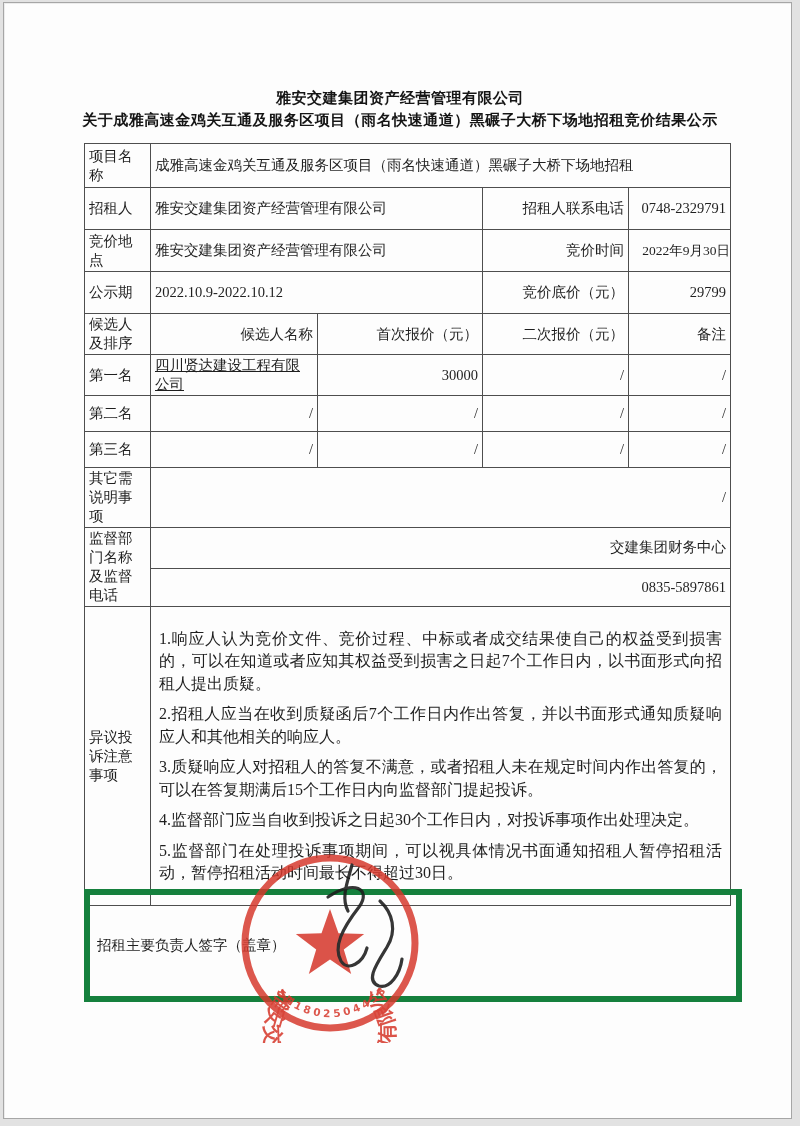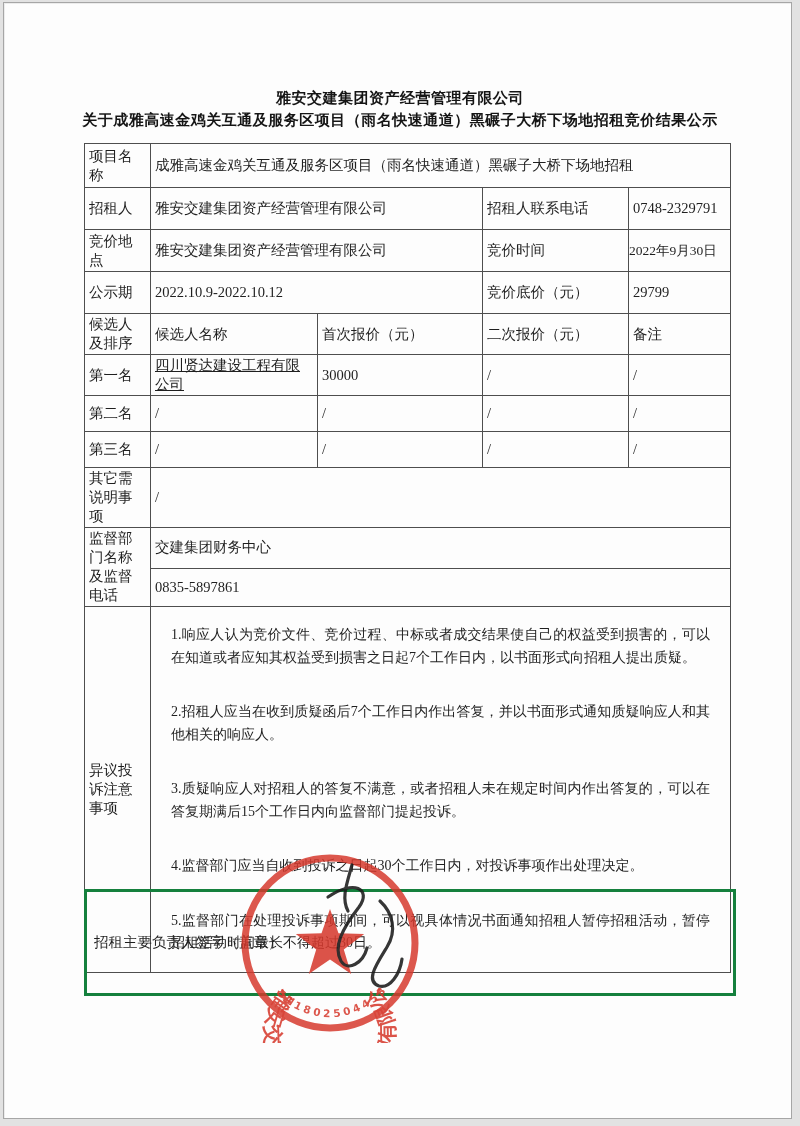--- a/index.html
+++ b/index.html
@@ -26,30 +26,30 @@
     border-collapse:collapse;table-layout:fixed;width:646px;
     background:transparent;
   }
   table.doc td{
     border:1px solid #4e4e4e;
     font-size:14.5px;line-height:19px;color:#1f1f1f;
     vertical-align:middle;padding:1px 4px;overflow:hidden;
   }
   td.lbl{text-align:left;padding-left:5px;padding-right:2px;}
   td.lblc{text-align:left;padding-left:2px;padding-right:2px;}
-  td.ctr{text-align:left;}
+  td.ctr{text-align:right;}
   td.lft{text-align:left;padding-left:6px;}
   td.name-cell{text-align:left;padding-left:6px;padding-right:14px;text-decoration:underline;}
   td.notes-cell{padding:6px 9px;}
   .notes-wrap{display:flex;flex-direction:column;justify-content:center;height:100%;}
-  .notes-wrap p{margin:16px;font-size:14px;line-height:22.5px;text-align:justify;font-family:Liberation Serif, serif;}
+  .notes-wrap p{margin:4px;font-size:16px;line-height:22.5px;text-align:justify;font-family:Liberation Serif, serif;}
   .slash{font-size:15px;}
   .sign-box{
     position:absolute;left:84px;top:889px;width:646px;height:101px;
-    border:3px solid #15803d;display:flex;align-items:center;
+    border:6px solid #15803d;display:flex;align-items:center;
     background:transparent;
   }
   .sign-label{font-size:14.5px;color:#1f1f1f;padding-left:7px;}
   .seal{position:absolute;left:230px;top:843px;width:200px;height:200px;z-index:6;opacity:0.93;}
   .h44{height:44px;}.h42{height:42px;}.h39{height:39px;}.h43{height:37px;}
   .h36{height:36px;}.h46{height:46px;}.h40{height:40px;}.h38{height:38px;}.h299{height:299px;}
 </style>
 </head>
 <body>
 

